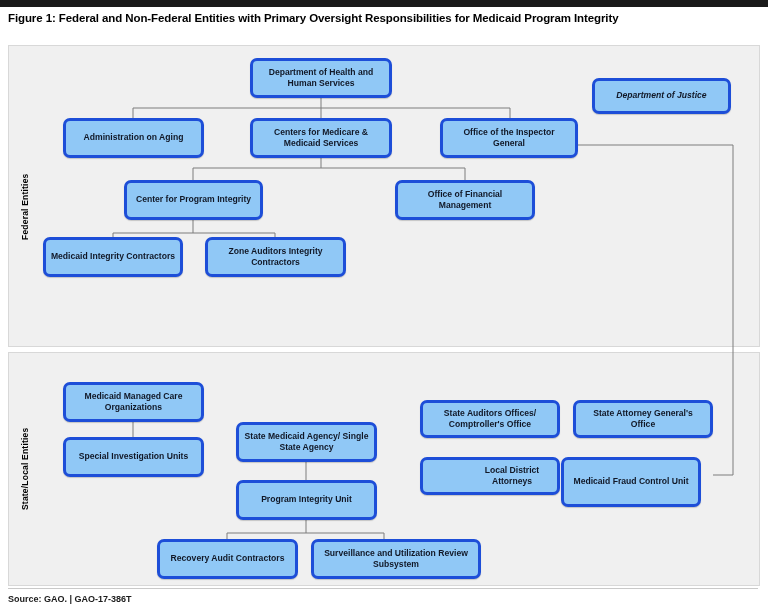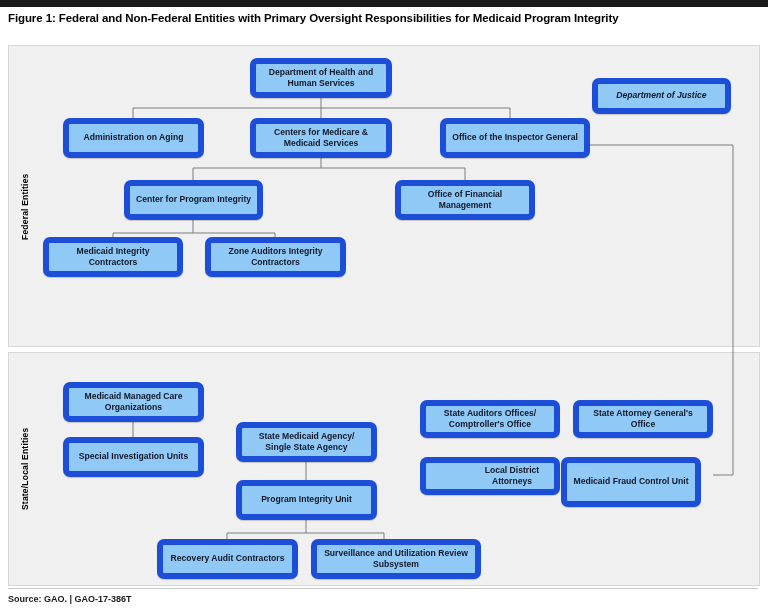--- a/index.html
+++ b/index.html
@@ -36,21 +36,21 @@
     position:absolute;left:8px;top:594px;
     font-size:9px;font-weight:bold;color:#1a1a1a;white-space:nowrap;
   }
 
   svg#lines{position:absolute;left:0;top:0;width:768px;height:612px;pointer-events:none;}
   svg#lines line, svg#lines path{stroke:#7c7c7c;stroke-width:1;fill:none;}
 
   .node{
     position:absolute;
     background:#90c8f6;
-    border:6px solid #1d4ed8;
+    border:3px solid #1d4ed8;
     border-radius:7px;
     box-sizing:border-box;
     display:flex;align-items:center;justify-content:center;
     text-align:center;
     font-size:8.6px;font-weight:bold;line-height:1.32;
     color:#111827;
     box-shadow:0 1px 1px rgba(0,0,0,0.18);
     padding:2px 4px;
   }
   .node span{display:block;}
@@ -111,21 +111,21 @@
   </div>
 
   <div class="node" style="left:63px;top:118px;width:141px;height:40px;">
     <span>Administration on Aging</span>
   </div>
 
   <div class="node" style="left:250px;top:118px;width:142px;height:40px;">
     <span>Centers for Medicare &amp; Medicaid Services</span>
   </div>
 
-  <div class="node" style="left:440px;top:118px;width:150px;height:40px;">
+  <div class="node" style="left:440px;top:118px;width:138px;height:40px;">
     <span>Office of the Inspector General</span>
   </div>
 
   <div class="node" style="left:124px;top:180px;width:139px;height:40px;">
     <span>Center for Program Integrity</span>
   </div>
 
   <div class="node" style="left:395px;top:180px;width:140px;height:40px;">
     <span>Office of Financial Management</span>
   </div>

